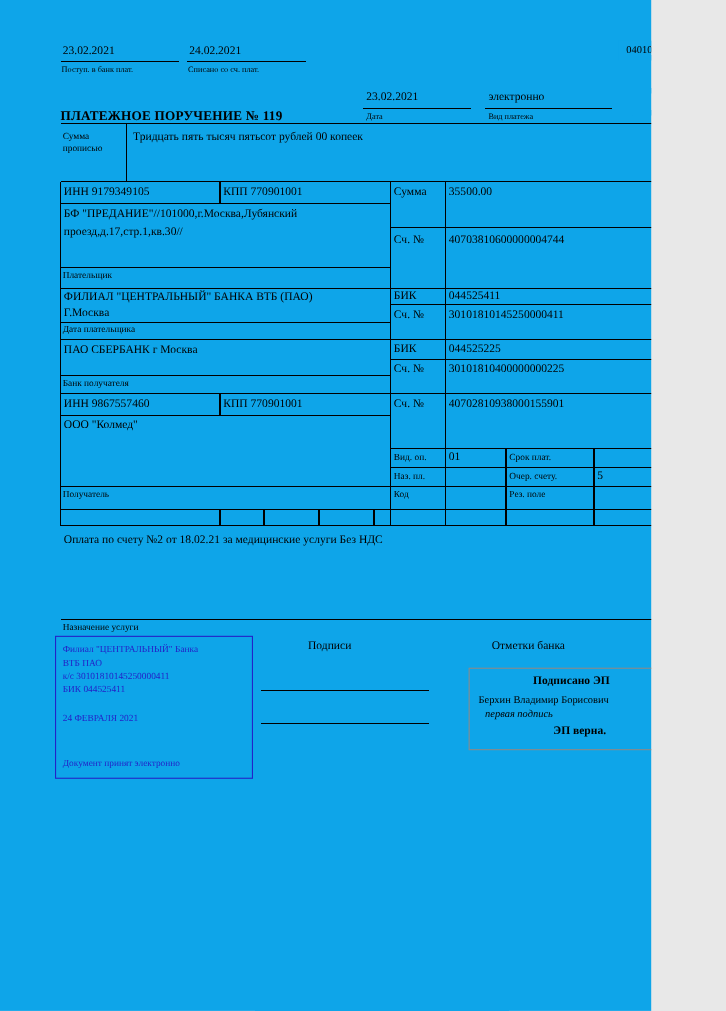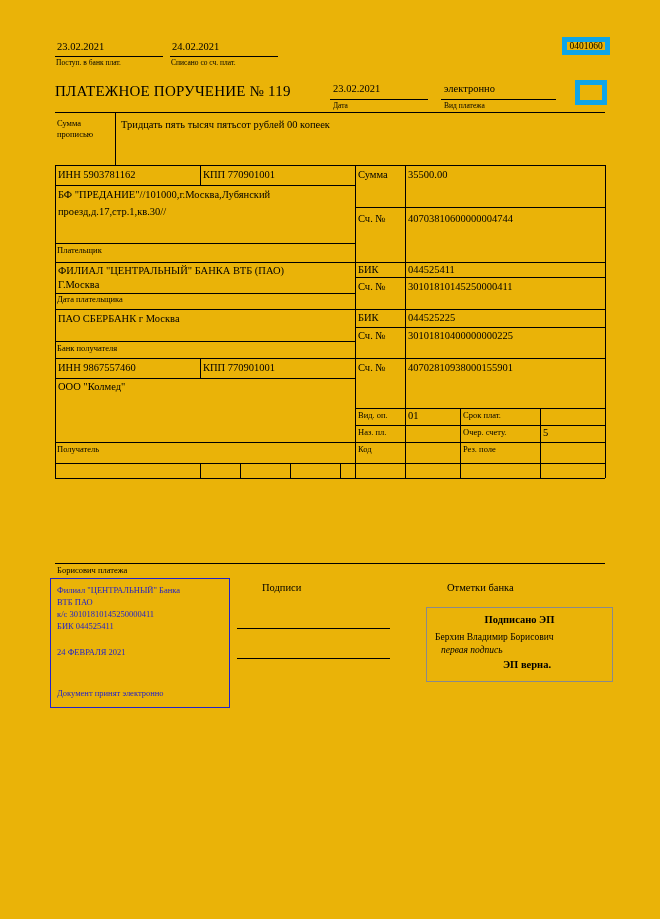--- a/index.html
+++ b/index.html
@@ -1,30 +1,30 @@
 <!DOCTYPE html>
 <html><head>
 <meta charset="utf-8">
 <style>
   html,body {margin:0;padding:0;background:#e8e8e8;}
   .sheet {
-    position:relative; width:660px; height:919px; background:#eab308;
+    position:relative; width:592px; height:919px; background:#0ea5e9;
     font-family:"Liberation Serif","DejaVu Serif",serif; color:#000;
     overflow:hidden;
   }
   .grid {position:absolute; left:0; top:0;}
   .grid line {stroke:#000; stroke-width:1; shape-rendering:crispEdges;}
   .abs {position:absolute; white-space:nowrap; line-height:1.15;}
   .t10 {font-size:10.5px;}
   .t95 {font-size:9.5px;}
   .cap {font-size:8.5px;}
   .small {font-size:7.5px;}
   .b {font-weight:bold;}
   .i {font-style:italic;}
-  .title {font-size:15px; font-weight:normal; letter-spacing:0.2px;}
+  .title {font-size:12px; font-weight:bold; letter-spacing:0.2px;margin-top:16px;}
   .box {position:absolute; border:5px solid #0ea5e9; box-sizing:border-box;}
   .code-box {display:flex; align-items:center; justify-content:center; font-size:9.5px;}
   .stamp {
     position:absolute; left:50px; top:578px; width:180px; height:130px;
     border:1px solid #2323c8; box-sizing:border-box; font-size:8.5px;
   }
   .stamp .abs {white-space:nowrap;}
   .esign {
     position:absolute; left:426px; top:607px; width:187px; height:75px;
     border:1px solid #8a8a8a; box-sizing:border-box;
@@ -88,21 +88,21 @@
   <div class="abs t10" style="left:333px;top:83px">23.02.2021</div>
   <div class="abs small" style="left:333px;top:102px">Дата</div>
   <div class="abs t10" style="left:444px;top:83px">электронно</div>
   <div class="abs small" style="left:444px;top:102px">Вид платежа</div>
   <div class="box" style="left:575px;top:80px;width:32px;height:25px"></div>
 
   <div class="abs cap" style="left:57px;top:119px">Сумма</div>
   <div class="abs cap" style="left:57px;top:130px">прописью</div>
   <div class="abs t10" style="left:121px;top:119px">Тридцать пять тысяч пятьсот рублей 00 копеек</div>
 
-  <div class="abs t10" style="left:58px;top:169px">ИНН 5903781162</div>
+  <div class="abs t10" style="left:58px;top:169px">ИНН 9179349105</div>
   <div class="abs t10" style="left:203px;top:169px">КПП 770901001</div>
   <div class="abs t10" style="left:358px;top:169px">Сумма</div>
   <div class="abs t10" style="left:408px;top:169px">35500.00</div>
   <div class="abs t10" style="left:58px;top:189px">БФ "ПРЕДАНИЕ"//101000,г.Москва,Лубянский</div>
   <div class="abs t10" style="left:58px;top:206px">проезд,д.17,стр.1,кв.30//</div>
   <div class="abs t10" style="left:358px;top:213px">Сч. №</div>
   <div class="abs t10" style="left:408px;top:213px">40703810600000004744</div>
   <div class="abs cap" style="left:57px;top:246px">Плательщик</div>
 
   <div class="abs t10" style="left:58px;top:265px">ФИЛИАЛ "ЦЕНТРАЛЬНЫЙ" БАНКА ВТБ (ПАО)</div>
@@ -128,23 +128,24 @@
   <div class="abs cap" style="left:358px;top:411px">Вид. оп.</div>
   <div class="abs t10" style="left:408px;top:410px">01</div>
   <div class="abs cap" style="left:463px;top:411px">Срок плат.</div>
   <div class="abs cap" style="left:358px;top:428px">Наз. пл.</div>
   <div class="abs cap" style="left:463px;top:428px">Очер. счету.</div>
   <div class="abs t10" style="left:543px;top:427px">5</div>
   <div class="abs cap" style="left:57px;top:445px">Получатель</div>
   <div class="abs cap" style="left:358px;top:445px">Код</div>
   <div class="abs cap" style="left:463px;top:445px">Рез. поле</div>
 
-  <div class="abs cap" style="left:57px;top:566px">Борисович платежа</div>
+  <div class="abs t10" style="left:58px;top:486px">Оплата по счету №2 от 18.02.21 за медицинские услуги Без НДС</div>
+  <div class="abs cap" style="left:57px;top:566px">Назначение услуги</div>
 
-  <div class="abs t10" style="left:262px;top:582px">Подписи</div>
+  <div class="abs t10" style="left:280px;top:582px">Подписи</div>
   <div class="abs t10" style="left:447px;top:582px">Отметки банка</div>
 
   <div class="stamp" style="color: rgb(35, 35, 200); border-color: rgb(35, 35, 200);">
     <div class="abs" style="left:6px;top:7px">Филиал "ЦЕНТРАЛЬНЫЙ" Банка</div>
     <div class="abs" style="left:6px;top:19px">ВТБ ПАО</div>
     <div class="abs" style="left:6px;top:31px">к/с 30101810145250000411</div>
     <div class="abs" style="left:6px;top:43px">БИК 044525411</div>
     <div class="abs" style="left:6px;top:69px">24 ФЕВРАЛЯ 2021</div>
     <div class="abs" style="left:6px;top:110px">Документ принят электронно</div>
   </div>

